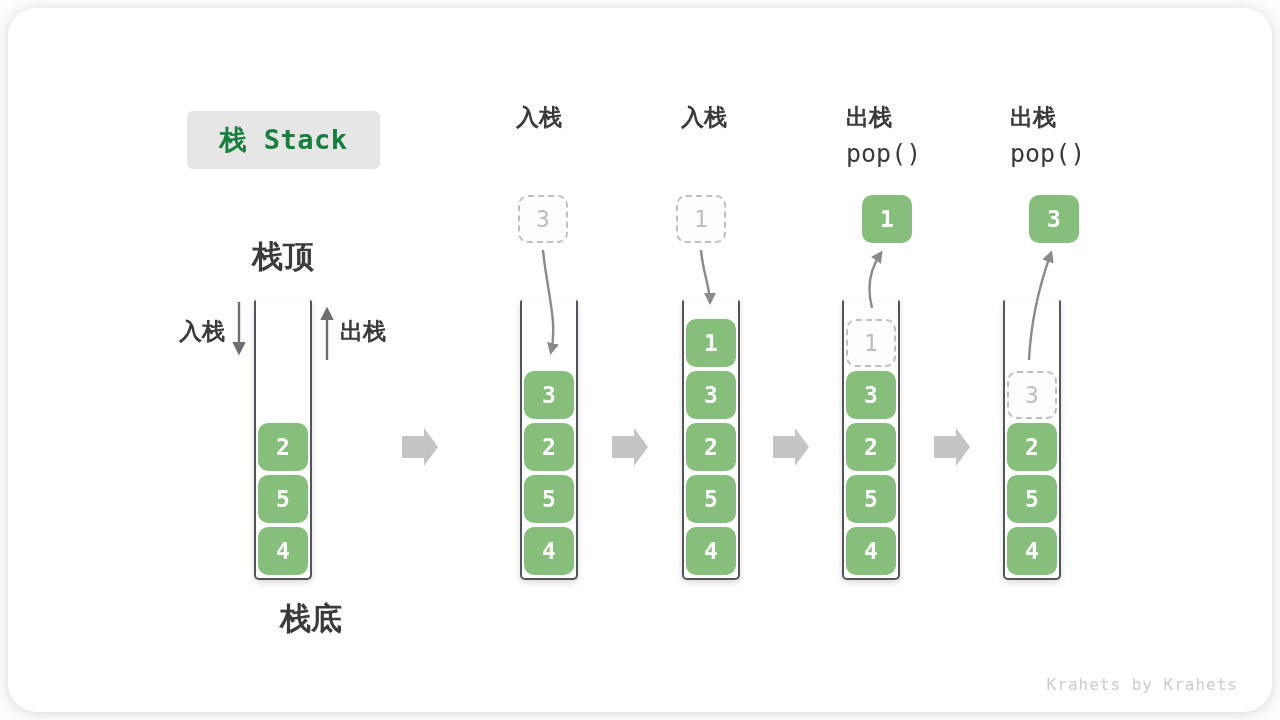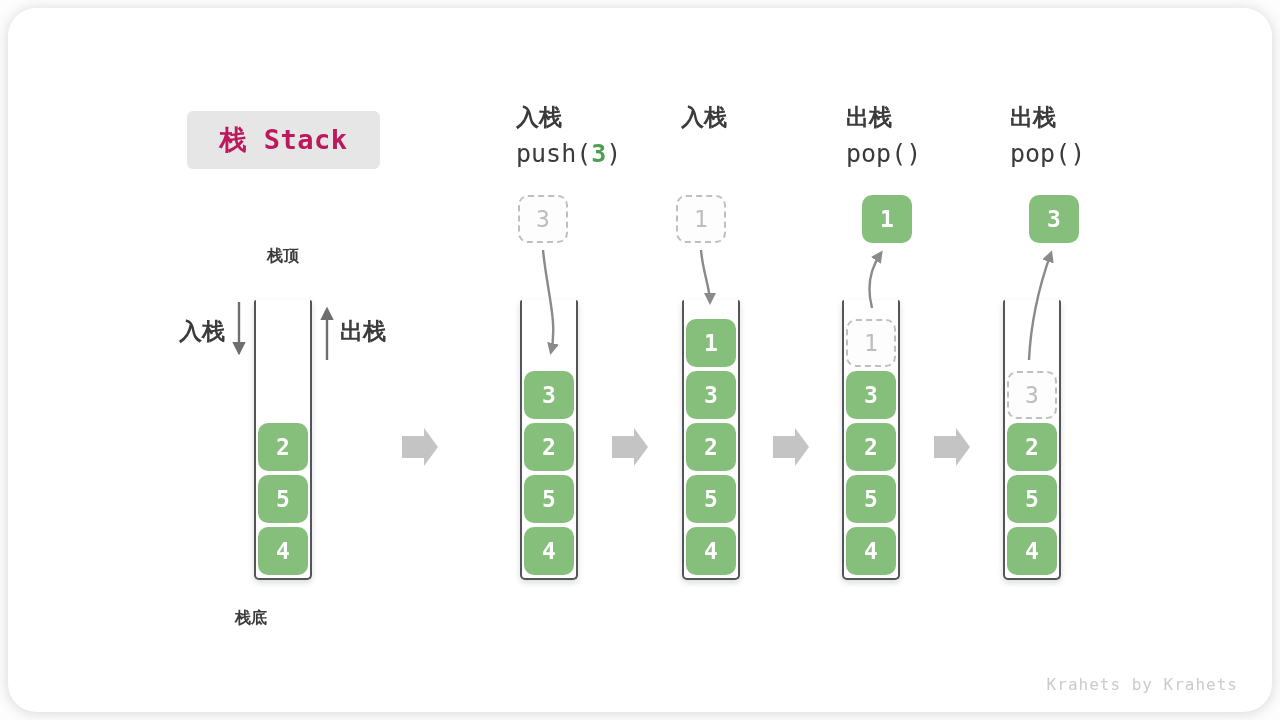--- a/index.html
+++ b/index.html
@@ -12,25 +12,25 @@
     position:absolute;inset:8px;background:#ffffff;border-radius:28px;
     box-shadow:0 1px 14px rgba(0,0,0,.16);
   }
   #stage{position:absolute;inset:0;}
   .title-box{
     position:absolute;left:187px;top:111px;width:193px;height:58px;
     background:#E6E6E6;border-radius:6px;display:flex;align-items:center;justify-content:center;
   }
   .title-box span{
     font-family:"DejaVu Sans Mono","DejaVu Sans",monospace;
-    font-size:27px;font-weight:700;color:#be185d;letter-spacing:.5px;text-align:right;
+    font-size:27px;font-weight:700;color:#15803d;letter-spacing:.5px;text-align:right;
   }
-  .lbl{position:absolute;font-weight:700;color:#3B3B3B;font-size:16px;line-height:26px;}
+  .lbl{position:absolute;font-weight:700;color:#3B3B3B;font-size:31px;line-height:26px;}
   .top-lbl{left:235px;top:243px;width:96px;text-align:center;}
-  .bottom-lbl{left:235px;top:605px;width:96px;text-align:left;}
+  .bottom-lbl{left:246px;top:605px;width:96px;text-align:right;}
   .push-lbl{left:163px;top:318px;width:62px;text-align:right;font-size:23px;}
   .pop-lbl{left:340px;top:318px;width:62px;text-align:left;font-size:23px;}
 
   .col-header{position:absolute;top:101px;width:180px;}
   .op-line{font-size:23px;font-weight:700;color:#3B3B3B;height:37px;line-height:32px;}
   .code-line{font-family:"DejaVu Sans Mono","Liberation Mono",monospace;font-size:25px;color:#3B3B3B;height:36px;line-height:32px;}
   .code-arg{color:#4DA051;font-weight:700;}
 
   .stack-container{
     position:absolute;background:#ffffff;box-sizing:border-box;
@@ -69,21 +69,20 @@
   <div class="lbl push-lbl">入栈</div>
   <div class="lbl pop-lbl">出栈</div>
 
   <div id="columns">
       <div class="stack-container" style="left: 254px; top: 300px; width: 58px; height: 280px;"></div>
       <div class="cell solid" style="left: 258px; top: 423px;">2</div>
       <div class="cell solid" style="left: 258px; top: 475px;">5</div>
       <div class="cell solid" style="left: 258px; top: 527px;">4</div>
       <div class="col-header" style="left: 516px;">
         <div class="op-line">入栈</div>
-        <div class="code-line"><span class="code-pre">push(</span><span class="code-arg">3</span><span class="code-post">)</span></div>
       </div>
       <div class="stack-container" style="left: 520px; top: 300px; width: 58px; height: 280px;"></div>
       <div class="cell solid" style="left: 524px; top: 371px;">3</div>
       <div class="cell solid" style="left: 524px; top: 423px;">2</div>
       <div class="cell solid" style="left: 524px; top: 475px;">5</div>
       <div class="cell solid" style="left: 524px; top: 527px;">4</div>
       <div class="cell ghost" style="left: 518px; top: 195px;">3</div>
       <div class="col-header" style="left: 681px;">
         <div class="op-line">入栈</div>
       </div>

